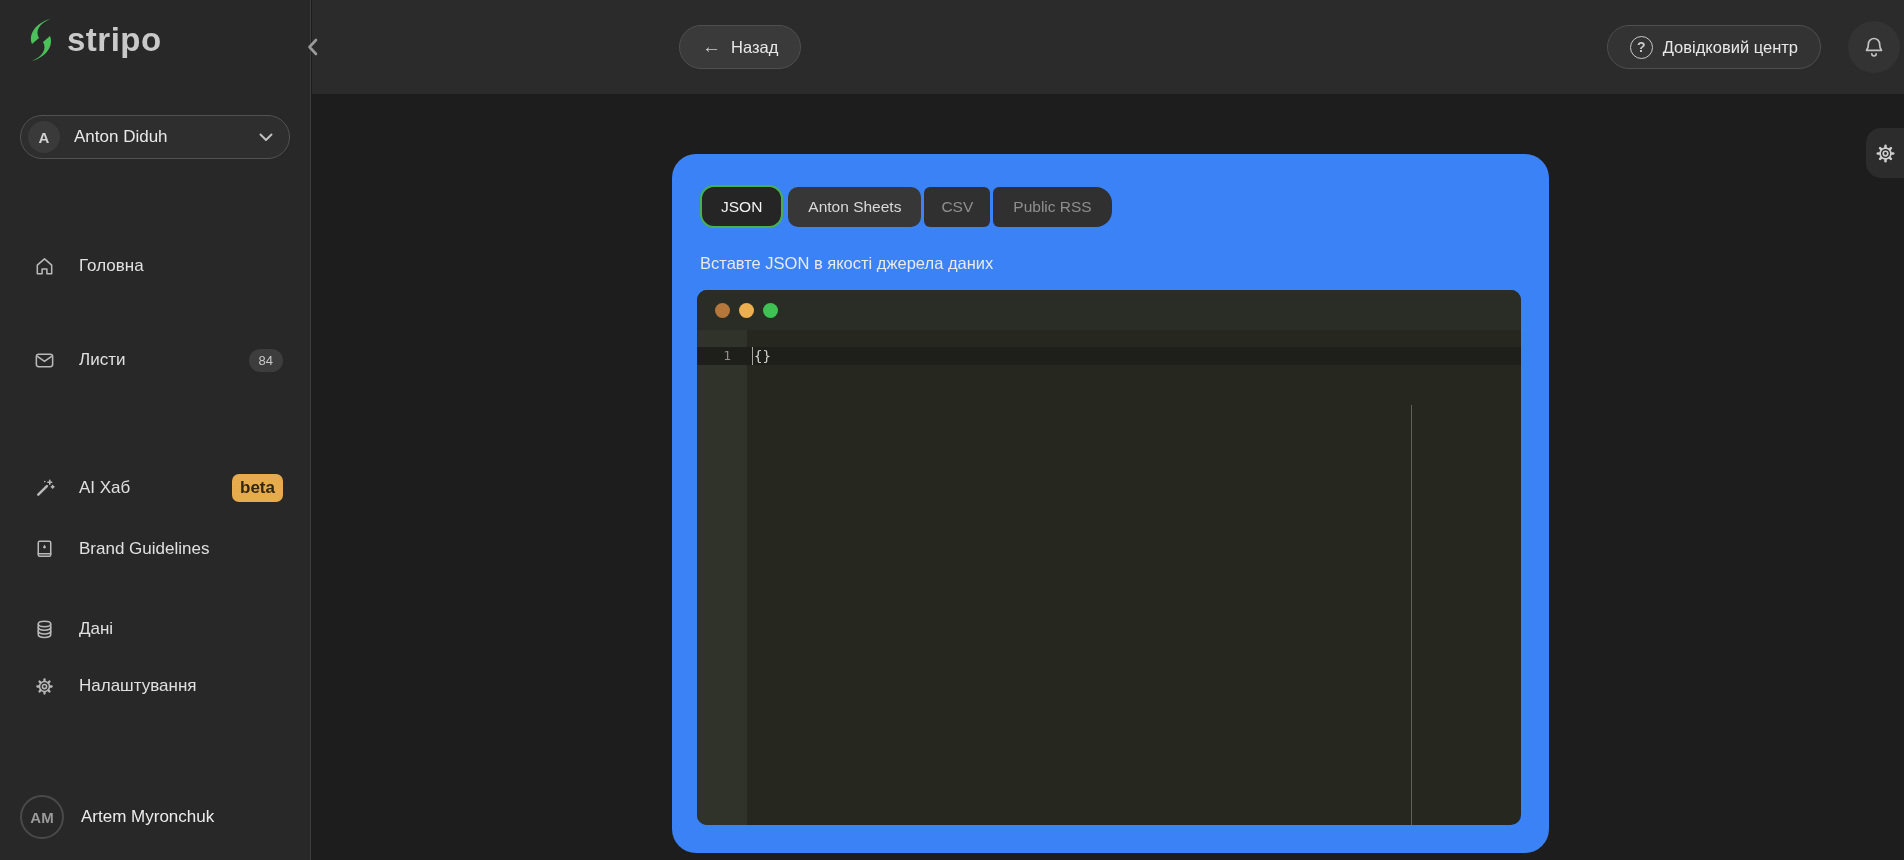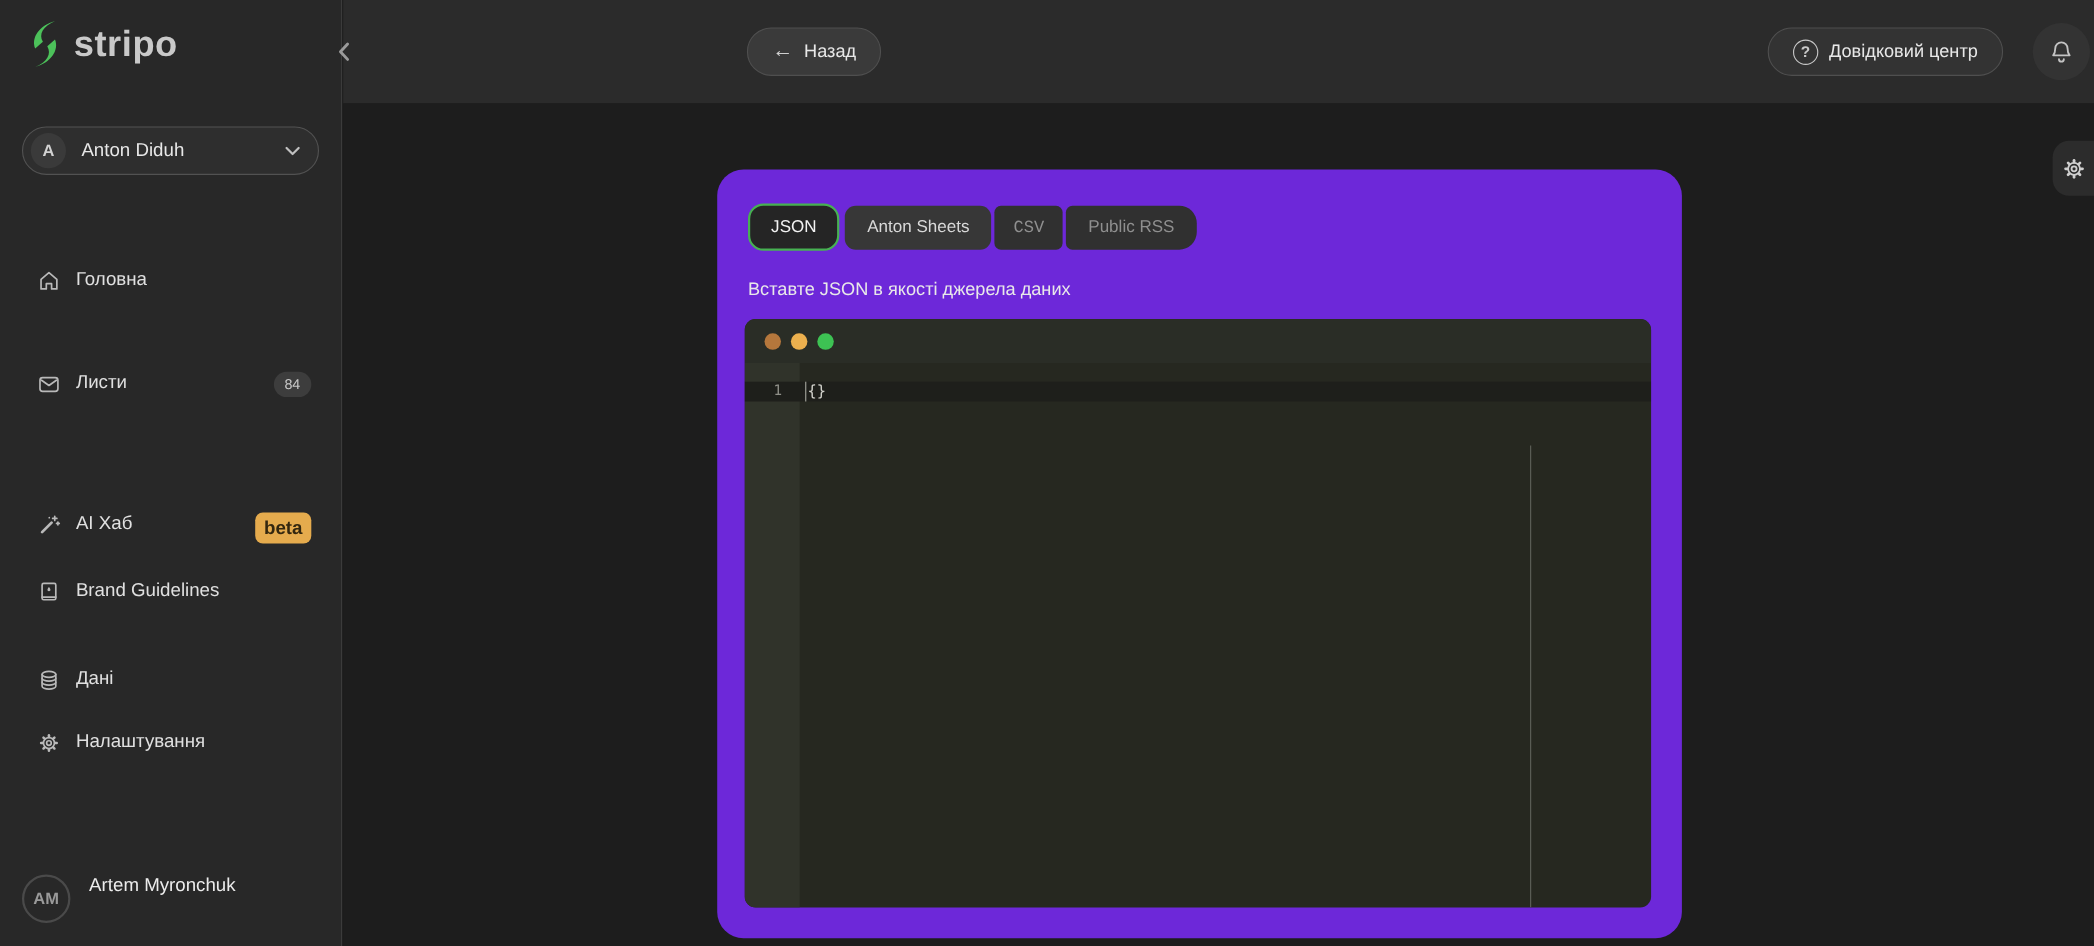--- a/index.html
+++ b/index.html
@@ -7,53 +7,53 @@
   body { background:#1d1d1d; font-family:"Liberation Sans", sans-serif; color:#e6e6e6; position:relative; }
 
   
   .sidebar { position:absolute; left:0; top:0; width:311px; height:860px; background:#282828; border-right:1px solid #3b3b3b; }
   .logo { position:absolute; left:24px; top:18px; display:flex; align-items:center; gap:9px; cursor:pointer; }
   .logo-text { font-size:33px; font-weight:700; color:#c9c9c9; letter-spacing:.5px; }
   .user-select { position:absolute; left:20px; top:115px; width:270px; height:44px; background:#2e2e2e; border:1.5px solid #525252; border-radius:22px; display:flex; align-items:center; padding:0 16px 0 7px; cursor:pointer; }
   .avatar-a { width:32px; height:32px; border-radius:50%; background:#3a3a3a; color:#d2d2d2; font-size:15px; font-weight:700; display:flex; align-items:center; justify-content:center; }
   .user-select .uname { margin-left:14px; font-size:17px; color:#e8e8e8; flex:1; text-align:left; }
 
-  .nav-item { position:absolute; left:0; width:311px; height:44px; display:flex; align-items:flex-start; padding:0 28px 0 33px; gap:13px; cursor:pointer; }
+  .nav-item { position:absolute; left:0; width:311px; height:44px; display:flex; align-items:center; padding:0 28px 0 33px; gap:23px; cursor:pointer; }
   .nav-label { font-size:17px; color:#e0e0e0; white-space:nowrap; }
   .nav-badge { margin-left:auto; background:#3d3d3d; color:#c8c8c8; font-size:13px; padding:4px 10px; border-radius:999px; }
   .beta-badge { margin-left:auto; background:#e5ab4d; color:#33270f; font-size:17px; font-weight:700; padding:4px 8px; border-radius:7px; }
   .icn { width:23px; height:23px; flex:0 0 auto; stroke:#b9b9b9; fill:none; stroke-width:1.6; stroke-linecap:round; stroke-linejoin:round; }
 
-  .footer-user { position:absolute; left:20px; top:795px; display:flex; gap:17px; cursor:pointer; }
+  .footer-user { position:absolute; left:20px; top:795px; display:flex; align-items:center; gap:17px; cursor:pointer; }
   .avatar-am { width:44px; height:44px; border-radius:50%; border:2px solid #4a4a4a; color:#9a9a9a; font-size:15px; font-weight:700; display:flex; align-items:center; justify-content:center; }
   .footer-user .uname { font-size:17px; color:#ececec; }
 
   .collapse-btn { position:absolute; left:300px; top:35px; width:24px; height:24px; background:transparent; border:none; cursor:pointer; z-index:5; display:flex; align-items:center; justify-content:center; }
 
   
   .header { position:absolute; left:312px; top:0; width:1592px; height:94px; background:#2b2b2b; display:flex; align-items:center; }
   .pill-btn { height:44px; border-radius:22px; display:flex; align-items:center; gap:10px; padding:0 22px; background:#3a3a3a; border:1px solid #4f4f4f; color:#e8e8e8; font-size:16.5px; cursor:pointer; font-family:inherit; }
   .back-btn { margin-left:367px; }
   .back-arrow { font-size:19px; color:#cfcfcf; }
   .spacer { flex:1; }
   .help-btn { background:#333333; }
   .q-circle { width:23px; height:23px; border:1.6px solid #c9c9c9; border-radius:50%; color:#c9c9c9; font-size:14px; font-weight:700; display:flex; align-items:center; justify-content:center; }
   .bell-btn { width:52px; height:52px; border-radius:50%; background:#333333; border:none; margin:0 4px 0 27px; display:flex; align-items:center; justify-content:center; cursor:pointer; }
 
   
   .main { position:absolute; left:312px; top:94px; width:1592px; height:766px; background:#1d1d1d; }
   .page-title { position:absolute; left:385px; top:6px; font-size:28px; font-weight:600; color:#ececec; }
   .edge-gear-btn { position:absolute; right:0; top:34px; width:38px; height:50px; background:#2c2c2c; border:none; border-radius:15px 0 0 15px; display:flex; align-items:center; justify-content:center; cursor:pointer; }
 
-  .panel { position:absolute; left:340px; top:60px; width:877px; height:699px; background:#6d28d9; border-radius:24px; padding:31px 28px 28px 28px; }
+  .panel { position:absolute; left:360px; top:60px; width:877px; height:699px; background:#3b82f6; border-radius:24px; padding:31px 28px 28px 28px; }
   .tabs { display:flex; align-items:center; gap:3px; }
   .tab { font-family:inherit; font-size:15.5px; cursor:pointer; display:flex; align-items:center; justify-content:center; }
   .tab-json { height:43px; padding:0 19px; background:#252525; border:2px solid #47b152; border-radius:14px; color:#f2f2f2; margin-right:2px; }
   .tab-gsheets { height:40px; padding:0 20px; background:#373737; border:none; border-radius:10px; color:#d9d9d9; }
-  .tab-csv { height:40px; padding:0 17px; background:#303030; border:none; border-radius:6px; color:#8f8f8f;font-family:Liberation Mono, monospace; }
+  .tab-csv { height:40px; padding:0 17px; background:#303030; border:none; border-radius:6px; color:#8f8f8f; }
   .tab-rss { height:40px; padding:0 20px; background:#303030; border:none; border-radius:6px 16px 16px 6px; color:#8f8f8f; }
 
   .instruction { margin-top:26px; font-size:16.5px; color:#e9e9e9; }
 
   .editor { position:absolute; left:25px; top:136px; width:824px; height:535px; background:#262820; border-radius:10px; overflow:hidden; cursor:text; }
   .editor-topbar { height:40px; background:#2a2d26; display:flex; align-items:center; gap:9px; padding-left:18px; }
   .dot { width:15px; height:15px; border-radius:50%; }
   .editor-body { position:relative; height:495px; }
   .gutter { position:absolute; left:0; top:0; bottom:0; width:50px; background:#30332a; }
   .active-line { position:absolute; left:0; right:0; top:17px; height:18px; background:#1e1f1b; }

